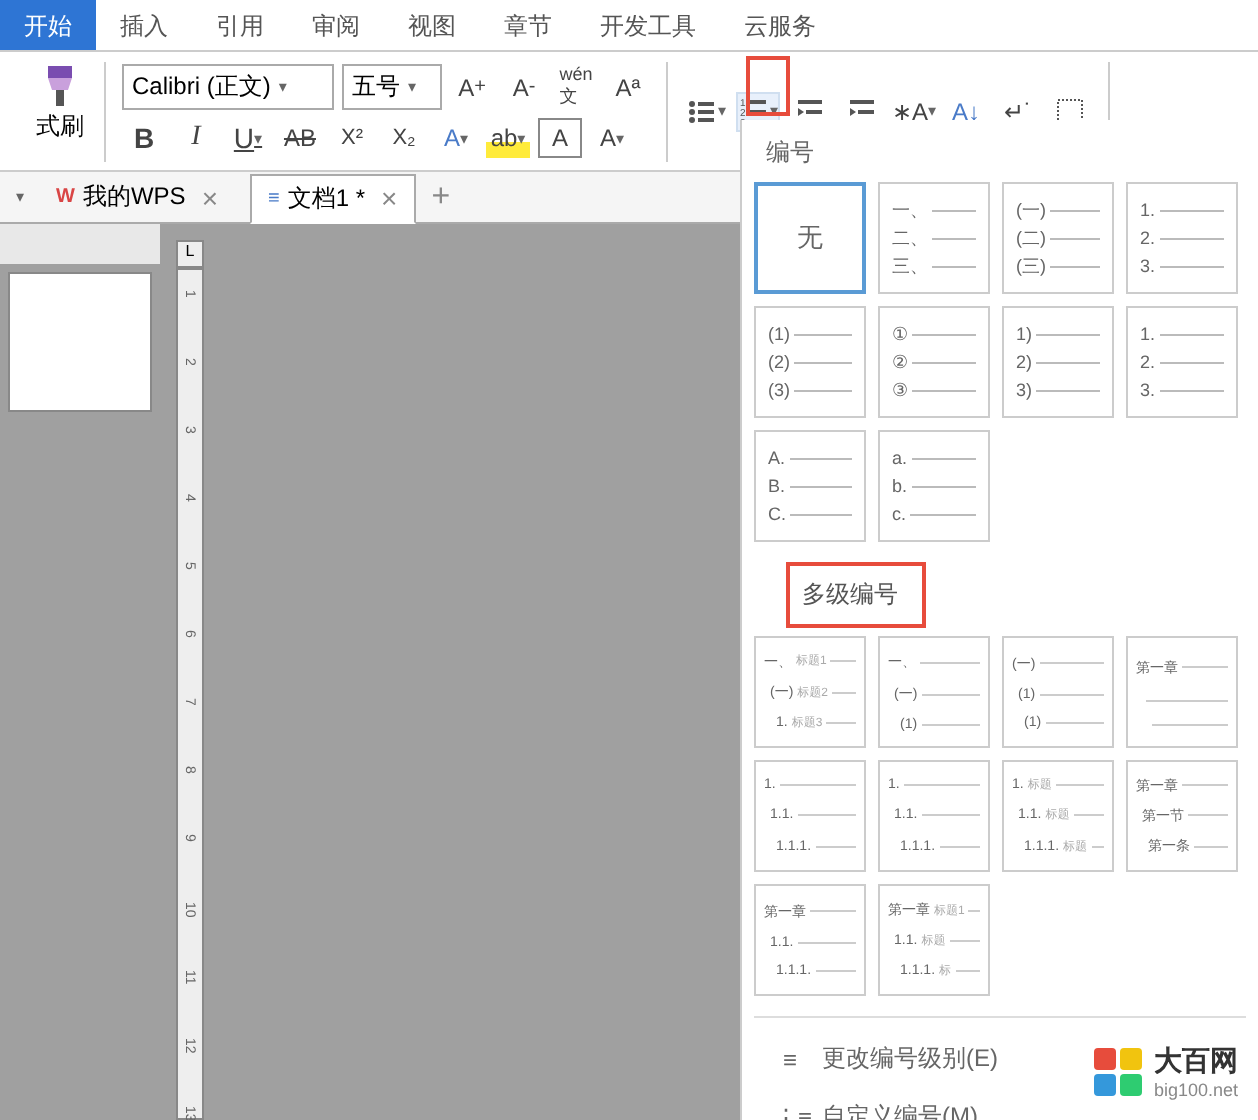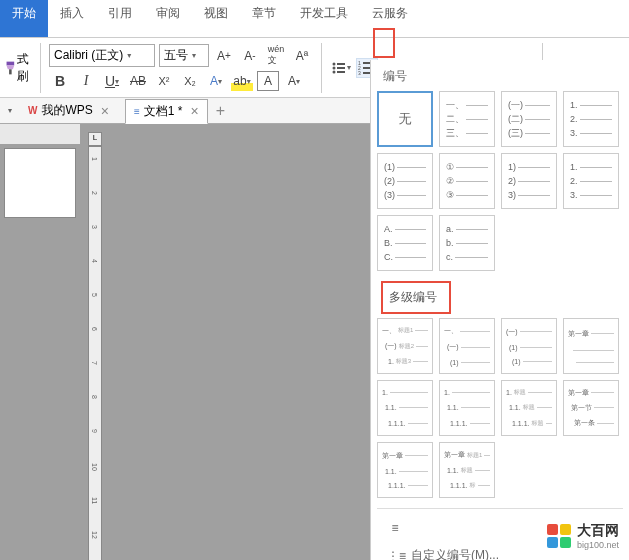--- a/index.html
+++ b/index.html
@@ -8,21 +8,21 @@
   font-size: 12px;
   background: #fff;
   width: 629px;
   height: 560px;
   overflow: hidden;
   position: relative;
 }
 .tabs {
   display: flex;
   background: #fff;
-  height: 38px;
+  height: 26px;
   border-bottom: 1px solid #ccc;
 }
 .tab {
   padding: 5px 12px;
   color: #555;
   cursor: pointer;
 }
 .tab.active {
   background: #2e75d4;
   color: #fff;
@@ -227,21 +227,21 @@
   content: '';
   flex: 1;
   height: 1px;
   background: #bbb;
 }
 .section-header {
   font-size: 12px;
   color: #555;
   padding: 6px;
   border: 2px solid #e74c3c;
-  margin: 4px 4px;
+  margin: 4px 16px;
   width: 70px;
 }
 .ml-grid {
   display: flex;
   flex-wrap: wrap;
   gap: 6px;
 }
 .ml-option {
   width: 56px;
   height: 56px;
@@ -300,23 +300,23 @@
 .wm-r { background: #e74c3c; }
 .wm-y { background: #f1c40f; }
 .wm-b { background: #3498db; }
 .wm-g { background: #2ecc71; }
 .wm-text { color: #333; }
 .wm-sub { font-size: 9px; color: #888; display: block; font-weight: normal; }
 .brush-icon {
   width: 28px;
   height: 50px;
   display: flex;
-  flex-direction: row;
-  align-items: center;
-  justify-content: center;
+  flex-direction: column;
+  align-items: center;
+  margin-left: 12px;
 }
 .brush-svg { width: 20px; height: 24px; }
 .chevron { font-size: 8px; color: #666; }
 </style>
 </head>
 <body>
 
 <div class="tabs">
   <div class="tab active">开始</div>
   <div class="tab">插入</div>
@@ -630,20 +630,21 @@
         </div>
         <div class="ml-line" style="padding-left: 6px;">
           <span class="lbl">1.1.1.</span>
           <span class="hd">标</span>
         </div>
       </div>
     </div>
   <div class="menu-items">
     <div class="menu-item">
       <span class="micon">≡</span>
+      <span>更改编号级别(E)</span>
     </div>
     <div class="menu-item">
       <span class="micon">⋮≡</span>
       <span>自定义编号(M)...</span>
     </div>
   </div>
 </div>
 
 <div class="watermark">
   <div class="wm-logo">

